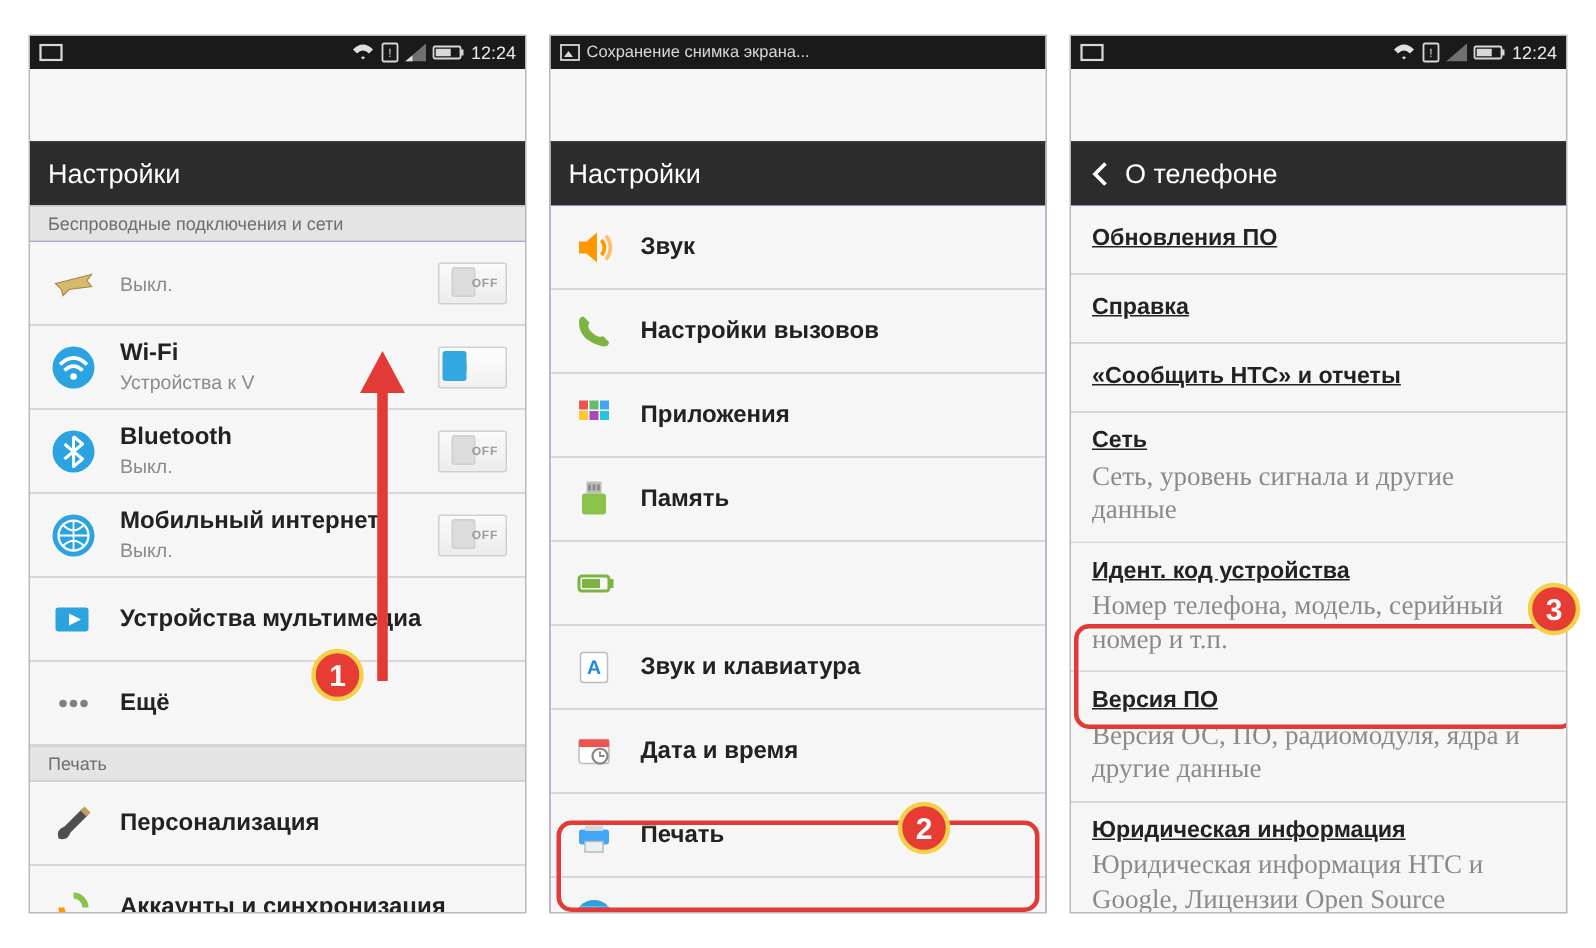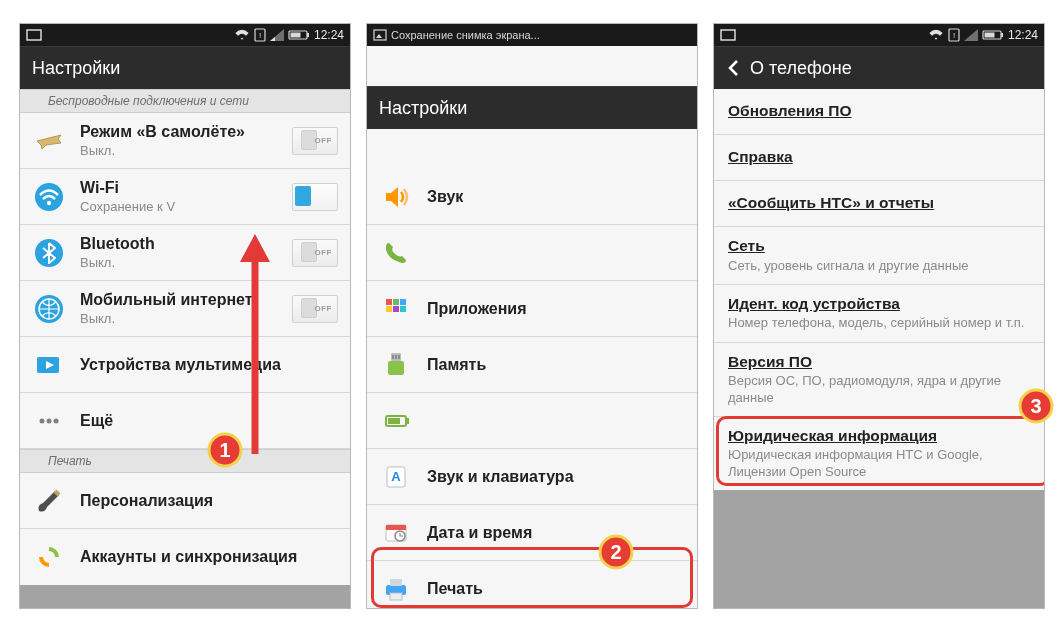--- a/index.html
+++ b/index.html
@@ -21,46 +21,46 @@
   }
   html,body{margin:0;padding:0;background:#ffffff;width:1064px;height:632px;overflow:hidden;}
   .stage{position:relative;width:1064px;height:632px;display:flex;gap:0;padding:24px 20px;box-sizing:border-box;align-items:flex-start;justify-content:space-between;}
   .phone{width:330px;height:584px;background:var(--page);display:flex;flex-direction:column;overflow:hidden;box-shadow:0 0 0 1px #b9b9b9;}
   
   .status{height:22px;background:#1a1a1a;color:#eaeaea;display:flex;align-items:center;justify-content:space-between;padding:0 6px;font-size:12px;}
   .status .left, .status .right{display:flex;align-items:center;gap:4px;}
   .sb-ico{display:inline-flex;align-items:center;justify-content:center;}
   .sb-ico svg{display:block;}
   
-  .appheader{height:42px;background:#2c2c2c;color:#fff;display:flex;align-items:center;padding:0 12px;font-size:18px;font-weight:500;gap:10px;border-top:1px solid #3a3a3a;}
+  .appheader{height:42px;background:#2c2c2c;color:#fff;display:flex;align-items:center;padding:0 12px;font-size:18px;font-weight:500;gap:10px;border-top:1px solid #3a3a3a;margin-top:48px;}
   .appheader .back{display:inline-flex;align-items:center;}
   
-  .section{background:#e4e4e4;color:#6e6e6e;font-size:12px;padding:4px 28px;border-bottom:1px solid #cfcfcf;border-top:1px solid #cfcfcf;font-style:italic;}
-  
-  .list{flex:1;overflow:hidden;background:#a3a3a3;}
+  .section{background:#e4e4e4;color:#6e6e6e;font-size:12px;padding:4px 12px;border-bottom:1px solid #cfcfcf;border-top:1px solid #cfcfcf;}
+  
+  .list{flex:1;overflow:hidden;background:#6d28d9;}
   .item{display:flex;align-items:center;gap:14px;padding:8px 12px;background:#f6f6f6;border-bottom:1px solid var(--divider);min-height:46px;position:relative;box-sizing:border-box;}
   .item.tall{min-height:56px;}
   .item .ico{width:34px;height:34px;display:flex;align-items:center;justify-content:center;flex:0 0 34px;}
   .item .ico svg{display:block;}
   .item .txts{flex:1;display:flex;flex-direction:column;line-height:1.2;min-width:0;}
   .item .title{font-size:16px;font-weight:700;color:#222;}
   .item .sub{font-size:13px;color:#8a8a8a;margin-top:2px;}
   .item.ni{padding:10px 14px;}
   .item.ni .title{font-weight:700;text-decoration:underline;}
   .toggle{width:44px;height:26px;border:1px solid var(--toggle-border);border-radius:2px;background:linear-gradient(#fafafa,#ececec);display:flex;align-items:center;position:relative;font-size:8px;color:#9a9a9a;font-weight:700;letter-spacing:0.5px;}
   .toggle .knob{position:absolute;top:2px;width:16px;height:20px;border-radius:2px;}
   .toggle.off .knob{right:20px;background:#dcdcdc;border:1px solid #cfcfcf;box-sizing:border-box;}
   .toggle.off::after{content:attr(data-label);position:absolute;right:5px;}
   .toggle.on::before{content:attr(data-label);position:absolute;left:6px;color:#666;}
   .toggle.on{background:linear-gradient(#fdfdfd,#f1f1f1);}
   .toggle.on .bar{position:absolute;left:2px;top:2px;width:16px;height:20px;background:#33a8e0;border-radius:2px;}
   
   .nlist .item{padding:10px 14px;}
   .nlist .item .title{font-weight:700;font-size:15.5px;}
-  .nlist .item .sub{font-size:13px;line-height:1.25;}
+  .nlist .item .sub{font-size:18px;line-height:1.25;font-family:Liberation Serif, serif;}
   
   .hl{position:absolute;border:3px solid #e23a36;border-radius:10px;pointer-events:none;box-shadow:0 0 0 1px rgba(255,255,255,0.3) inset;}
   
   .marker{position:absolute;width:36px;height:36px;pointer-events:none;}
   .marker svg{display:block;}
   
   .arrow{position:absolute;pointer-events:none;}
 </style>
 </head>
 <body>
@@ -111,40 +111,39 @@
     <div class="section">Беспроводные подключения и сети</div>
     <div class="list">
 
       <div class="item tall">
         <span class="ico">
           <svg width="32" height="32" viewBox="0 0 32 32">
               <path d="M4 16 L28 10 L25 14 L28 18 L13 20 L9 24 L8 20 Z" fill="#d7b96e" stroke="#a68a45" stroke-width="0.8"></path>
             </svg>
         </span>
         <div class="txts">
-          <span class="title">Режим «В самолёте»</span>
           <span class="sub">Выкл.</span>
         </div>
         <div class="toggle off" data-label="OFF">
             <span class="knob"></span>
           </div>
       </div>
 
       <div class="item tall">
         <span class="ico">
           <svg width="32" height="32" viewBox="0 0 32 32">
               <circle cx="16" cy="16" r="14" fill="#2aa3e0"></circle>
               <path d="M7 14 Q16 5 25 14" stroke="#fff" stroke-width="2.5" fill="none"></path>
               <path d="M10 18 Q16 12 22 18" stroke="#fff" stroke-width="2.5" fill="none"></path>
               <circle cx="16" cy="22" r="2.2" fill="#fff"></circle>
             </svg>
         </span>
         <div class="txts">
           <span class="title">Wi-Fi</span>
-          <span class="sub">Сохранение к V</span>
+          <span class="sub">Устройства к V</span>
         </div>
         <div class="toggle on" data-label="ON">
             <span class="bar"></span>
           </div>
       </div>
 
       <div class="item tall">
         <span class="ico">
           <svg width="32" height="32" viewBox="0 0 32 32">
               <circle cx="16" cy="16" r="14" fill="#2aa3e0"></circle>
@@ -232,21 +231,21 @@
 
     <div class="arrow" style="left:210px;top:210px;">
       <svg width="50" height="230">
           <defs></defs>
         <line x1="25" y1="220" x2="25" y2="25" stroke="#e23a36" stroke-width="7"></line>
         <polygon points="25,0 10,28 40,28" fill="#e23a36"></polygon>
       </svg>
     </div>
   </div>
 
-  <div class="phone" style="position:relative;gap:40px;">
+  <div class="phone" style="position:relative;">
     <div class="status">
       <div class="left">
         <span class="sb-ico">
           <svg width="14" height="12">
               <rect x="1" y="1" width="12" height="10" fill="none" stroke="#d8d8d8" stroke-width="1.2"></rect>
               <polygon points="3,9 6,5 9,9" fill="#d8d8d8"></polygon>
             </svg>
         </span>
         <span style="font-size:11px;color:#d8d8d8;">Сохранение снимка экрана...</span>
       </div>
@@ -269,20 +268,23 @@
             <span class="title">Звук</span>
           </div>
       </div>
 
       <div class="item tall">
         <span class="ico">
           <svg width="32" height="32" viewBox="0 0 32 32">
               <path d="M9 6 Q6 6 6 10 Q6 22 22 26 Q26 26 26 23 L22 19 Q19 21 14 16 Q11 13 13 10 Z" fill="#7cb342"></path>
             </svg>
         </span>
+        <div class="txts">
+            <span class="title">Настройки вызовов</span>
+          </div>
       </div>
 
       <div class="item tall">
         <span class="ico">
           <svg width="32" height="32" viewBox="0 0 32 32">
             <rect x="6" y="6" width="6" height="6" fill="#ef5350"></rect>
               <rect x="13" y="6" width="6" height="6" fill="#66bb6a"></rect>
               <rect x="20" y="6" width="6" height="6" fill="#42a5f5"></rect>
             <rect x="6" y="13" width="6" height="6" fill="#ffca28"></rect>
               <rect x="13" y="13" width="6" height="6" fill="#ab47bc"></rect>

